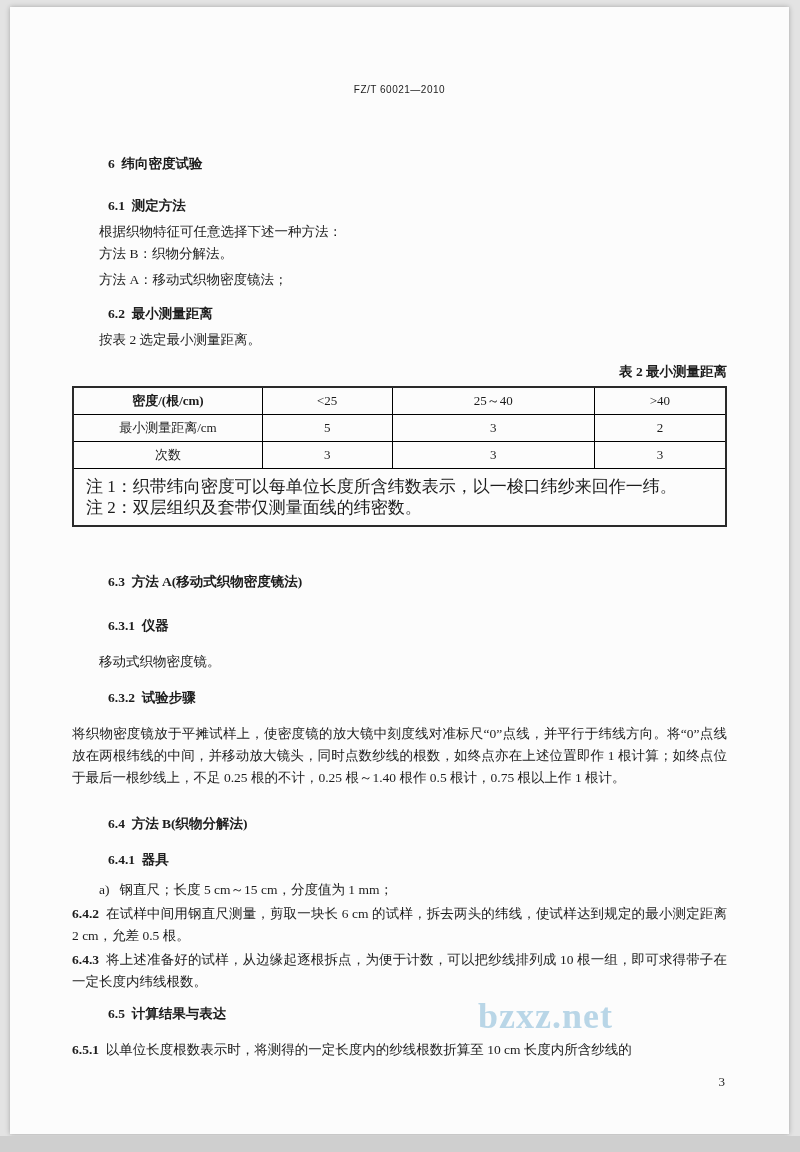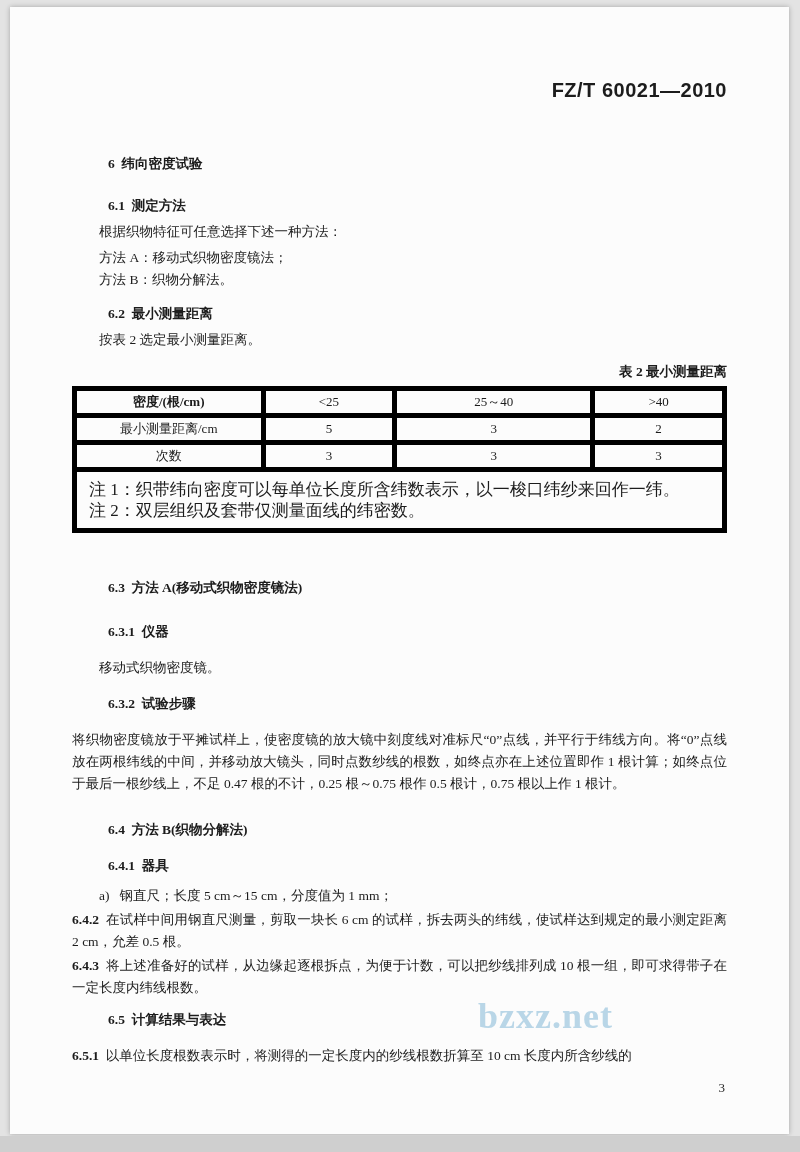--- a/index.html
+++ b/index.html
@@ -18,23 +18,23 @@
     width: 779px; height: 1127px;
     background: #fcfcfc;
     box-shadow: 0 0 5px rgba(0,0,0,0.28);
   }
   .content {
     padding: 72px 62px 0 62px;
     font-size: 13.5px;
     line-height: 22px;
   }
   .doc-number {
-    text-align: right;
-    font-weight: bold;
-    font-size: 20px;
+    text-align: center;
+    font-weight: normal;
+    font-size: 10px;
     font-family: "Liberation Sans", sans-serif;
     letter-spacing: 0.5px;
   }
   .h { font-weight: bold; white-space: pre-wrap; margin-left: 36px; }
   .p { white-space: pre-wrap; text-align: justify; }
   .indent { padding-left: 2em; }
   .num { font-weight: bold; }
   .oneline { white-space: pre; overflow: hidden; text-align: left; }
 
   .mt0 { margin-top: 0; } .mt2 { margin-top: 2px; }
@@ -45,21 +45,21 @@
 
   .tbl-caption { text-align: right; font-weight: bold; }
   table.min-table {
     width: 100%;
     border-collapse: collapse;
     margin-top: 3px;
     font-size: 13px;
     border: 2px solid #2a2a2a;
   }
   .min-table td {
-    border: 5px solid #000000;
+    border: 1px solid #000000;
     text-align: center;
     height: 27px;
     padding: 2px 6px;
     line-height: 18px;
   }
   .min-table td.col-label { width: 29%; }
   .min-table td.notes-cell {
     text-align: left;
     padding: 7px 12px;
     font-size: 17px;
@@ -90,22 +90,22 @@
 
 <div class="page">
   <div class="content">
 
     <div class="doc-number">FZ/T 60021—2010</div>
 
     <div class="h mt52">6  纬向密度试验</div>
 
     <div class="h mt20">6.1  测定方法</div>
     <div class="p indent mt16">根据织物特征可任意选择下述一种方法：</div>
+    <div class="p indent mt0">方法 B：织物分解法。</div>
     <div class="p indent mt4">方法 A：移动式织物密度镜法；</div>
-    <div class="p indent mt0">方法 B：织物分解法。</div>
 
     <div class="h mt12">6.2  最小测量距离</div>
     <div class="p indent mt16">按表 2 选定最小测量距离。</div>
 
     <div class="tbl-caption mt10">表 2  最小测量距离</div>
 
     <table class="min-table">
       <tbody>
         <tr>
           <td class="col-label h">密度/(根/cm)</td>
@@ -131,21 +131,21 @@
             <div>注 2：双层组织及套带仅测量面线的纬密数。</div>
           </td>
         </tr>
       </tbody>
     </table>
 
     <div class="h mt44">6.3  方法 A(移动式织物密度镜法)</div>
     <div class="h mt22">6.3.1  仪器</div>
     <div class="p indent mt14">移动式织物密度镜。</div>
     <div class="h mt14">6.3.2  试验步骤</div>
-    <div class="p mt14">将织物密度镜放于平摊试样上，使密度镜的放大镜中刻度线对准标尺“0”点线，并平行于纬线方向。将“0”点线放在两根纬线的中间，并移动放大镜头，同时点数纱线的根数，如终点亦在上述位置即作 1 根计算；如终点位于最后一根纱线上，不足 0.47 根的不计，0.25 根～0.75 根作 0.5 根计，0.75 根以上作 1 根计。</div>
+    <div class="p mt14">将织物密度镜放于平摊试样上，使密度镜的放大镜中刻度线对准标尺“0”点线，并平行于纬线方向。将“0”点线放在两根纬线的中间，并移动放大镜头，同时点数纱线的根数，如终点亦在上述位置即作 1 根计算；如终点位于最后一根纱线上，不足 0.25 根的不计，0.25 根～1.40 根作 0.5 根计，0.75 根以上作 1 根计。</div>
 
     <div class="h mt24">6.4  方法 B(织物分解法)</div>
     <div class="h mt14">6.4.1  器具</div>
     <div class="p indent mt8">a)   钢直尺；长度 5 cm～15 cm，分度值为 1 mm；</div>
 
     <div class="p mt2"><span class="num">6.4.2  </span><span>在试样中间用钢直尺测量，剪取一块长 6 cm 的试样，拆去两头的纬线，使试样达到规定的最小测定距离 2 cm，允差 0.5 根。</span></div>
 
     <div class="p mt2"><span class="num">6.4.3  </span><span>将上述准备好的试样，从边缘起逐根拆点，为便于计数，可以把纱线排列成 10 根一组，即可求得带子在一定长度内纬线根数。</span></div>
 
     <div class="h mt10">6.5  计算结果与表达</div>

